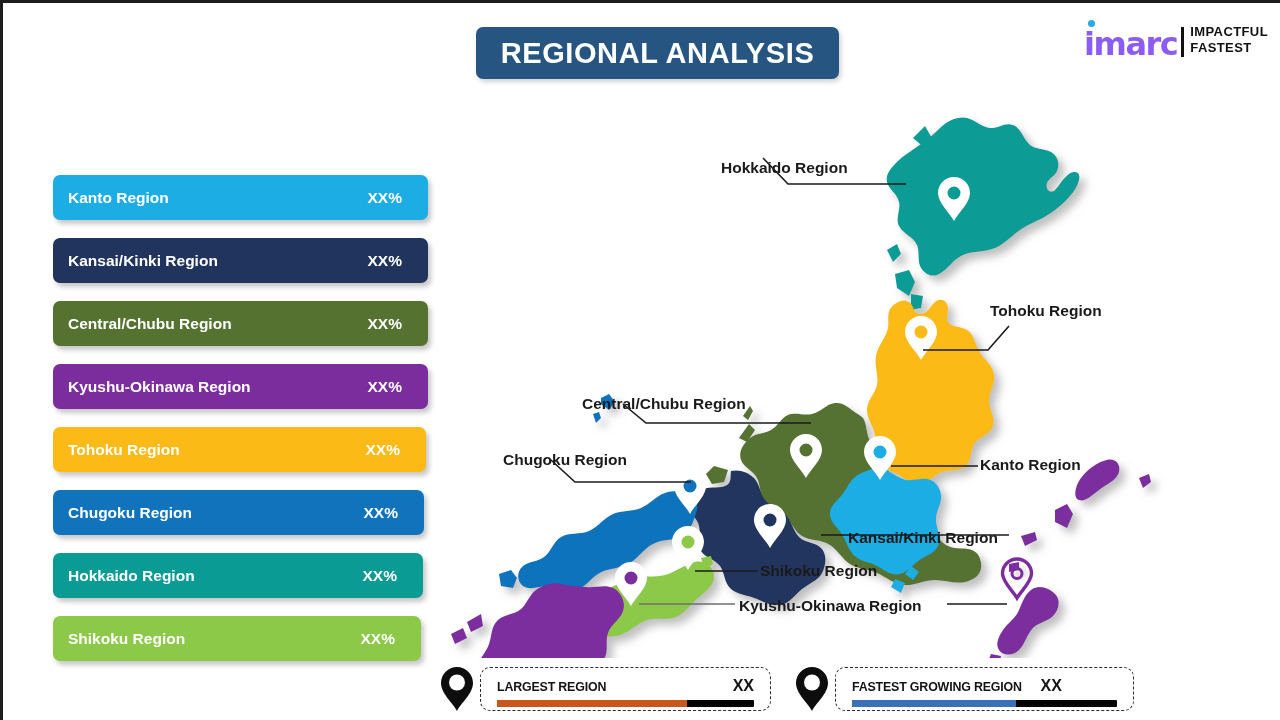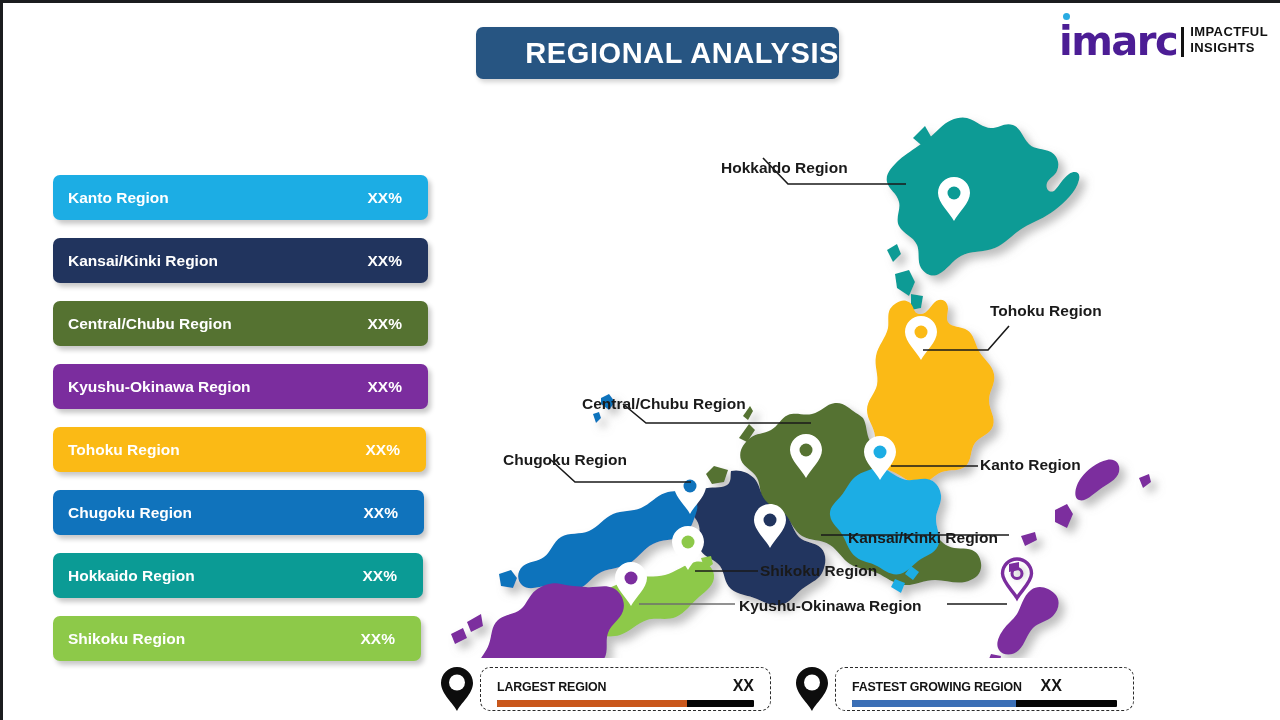--- a/index.html
+++ b/index.html
@@ -17,35 +17,35 @@
     border-top:3px solid #1b1d1f;
     border-left:3px solid #1b1d1f;
     box-sizing:border-box;
   }
 
   
   #header-badge{
     position:absolute;left:473px;top:24px;width:363px;height:52px;
     background:#275582;
     border-radius:7px;
-    display:flex;align-items:center;justify-content:flex-end;
+    display:flex;align-items:center;justify-content:center;
     box-shadow:2px 3px 5px rgba(0,0,0,.18);
   }
   #header-badge .ttl{
     color:#ffffff;font-size:29px;font-weight:bold;letter-spacing:.6px;
     font-family:"Liberation Sans", sans-serif;
   }
 
   
   #logo{
     position:absolute;right:12px;top:16px;
     display:flex;align-items:flex-end;height:40px;
   }
   #logo .wordmark{
-    font-size:40px;font-weight:bold;color:#4c1d95;
+    font-size:32px;font-weight:bold;color:#8b5cf6;
     letter-spacing:-1.5px;line-height:.9;
     font-family:"DejaVu Sans", sans-serif;
     position:relative;
   }
   #logo .dot{
     position:absolute;left:4px;top:-10px;width:7px;height:7px;border-radius:50%;
     background:#29ABE2;
   }
   #logo .bar{width:3px;height:30px;background:#111;margin:0 6px 2px 4px;}
   #logo .tagline{
@@ -131,21 +131,21 @@
   </div>
 
   <div id="logo">
     <div class="wordmark">
       <span class="dot"></span>
       <span>imarc</span>
     </div>
     <div class="bar"></div>
     <div class="tagline">
       <span>IMPACTFUL</span>
-      <span>INSIGHTS</span>
+      <span>FASTEST</span>
     </div>
   </div>
 
 
   <div id="legend-list">
 
     <div class="legend-row" style="background:#1CADE4;width:375px;">
       <span class="lbl">Kanto  Region</span>
       <span class="pct">XX%</span>
     </div>

